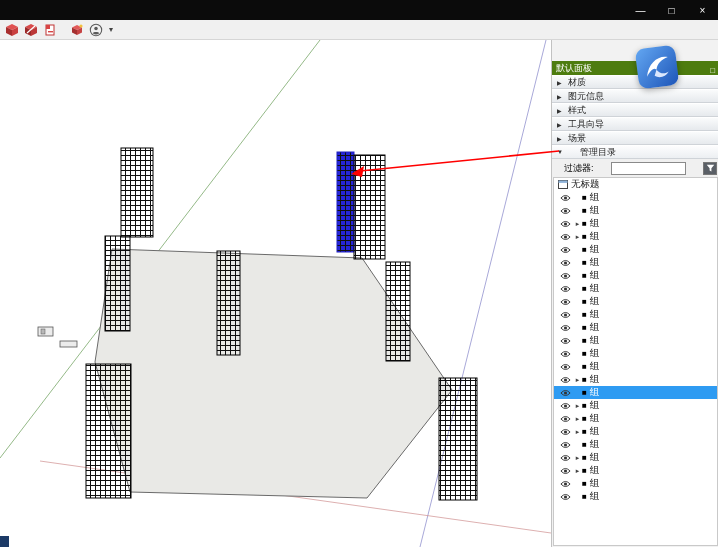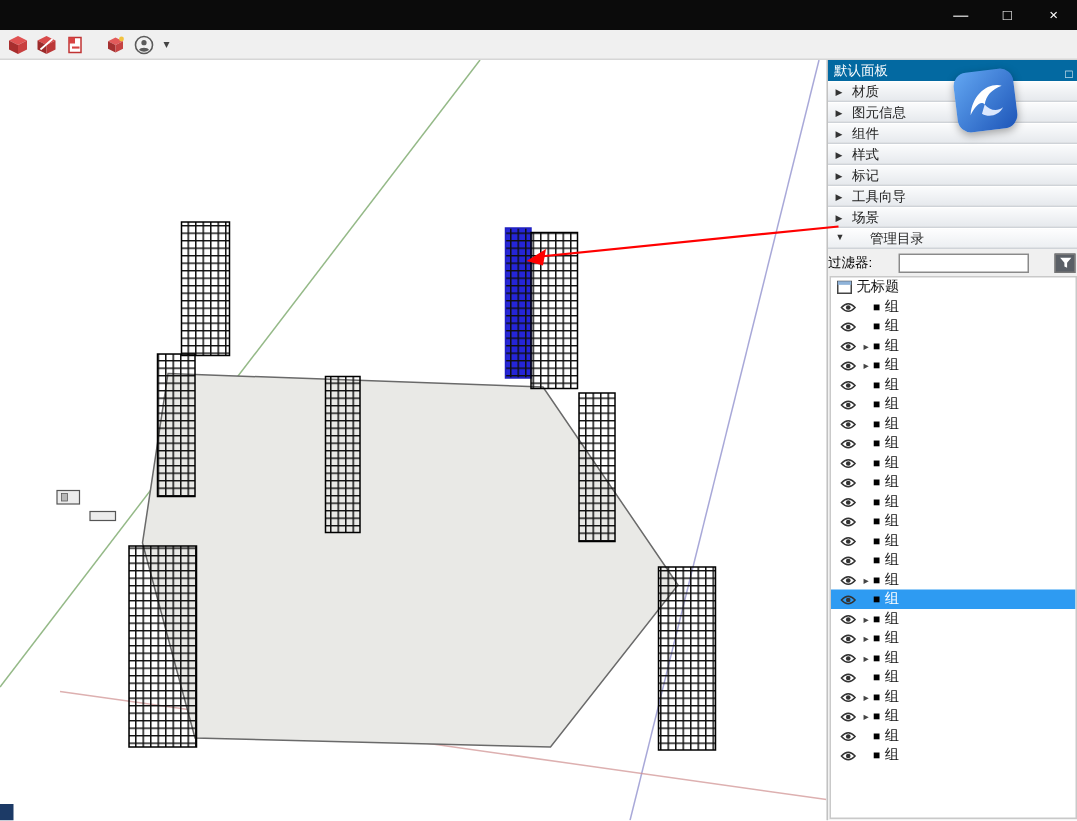--- a/index.html
+++ b/index.html
@@ -19,29 +19,29 @@
   .tb-caret { font-size:8px; color:#444; padding:0 2px; }
   
   .viewport { position:absolute; left:0; top:40px; width:551px; height:507px; background:#ffffff; }
   .viewport svg.scene { position:absolute; inset:0; }
   .corner-block { position:absolute; left:0; bottom:0; width:9px; height:11px; background:#1c3a66; }
   
   svg.overlay { position:absolute; inset:0; width:718px; height:547px; z-index:30; pointer-events:none; }
   
   .panel { position:absolute; left:551px; top:40px; width:167px; height:507px; background:#f2f2f2;
            border-left:1px solid #c2c2c2; display:flex; flex-direction:column; z-index:5; }
-  .panel-header { height:14px; background:#0369a1; color:#fff; font-size:9px; display:flex; align-items:flex-end;
-                  justify-content:space-between; padding:0 4px; flex:0 0 auto; }
+  .panel-header { height:14px; background:#4d7c0f; color:#fff; font-size:9px; display:flex; align-items:flex-end;
+                  justify-content:space-between; padding:0 4px; flex:0 0 auto;margin-top:21px; }
   .panel-pin { font-size:8px; color:#fff; }
   .section { height:12px; font-size:9px; color:#222; display:flex; align-items:center; gap:4px; padding-left:5px;
              background:linear-gradient(#fafbfc,#e6e9ed); border-bottom:1px solid #cfd3d8; border-top:1px solid #fff;
              flex:0 0 auto; cursor:default; }
   .tri { font-size:6px; color:#333; width:7px; }
   .section.expanded { background:linear-gradient(#fdfdfe,#eceff2);gap:16px; }
-  .filter-row { height:16px; display:flex; align-items:center; gap:17px; padding:1px 2px 1px 0; font-size:9px;
+  .filter-row { height:16px; display:flex; align-items:center; gap:17px; padding:1px 2px 1px 12px; font-size:9px;
                 background:#f0f0f0; flex:0 0 auto; }
   .filter-row input { flex:1; height:11px; font-size:9px; border:1px solid #8a8a8a; padding:0 2px; background:#fff; min-width:0; }
   .filter-btn { width:14px; height:13px; border:1px solid #777; background:#5a5f66; display:flex; align-items:center;
                 justify-content:center; padding:0; }
   .filter-btn svg { width:9px; height:9px; }
   .tree { flex:1; background:#fff; border:1px solid #c9c9c9; margin:0 1px 1px 1px; overflow:hidden; }
   .tree-root { height:13px; display:flex; align-items:center; gap:3px; padding-left:4px; font-size:9.5px; color:#111; }
   .tree-root svg { width:10px; height:9px; }
   .tree-row { height:13px; display:flex; align-items:center; padding-left:6px; font-size:9.5px; color:#111; cursor:default; }
   .tree-row .eye { width:13px; display:flex; align-items:center; }
@@ -167,29 +167,21 @@
       <div class="section">
         <span class="tri">▶</span>
         <span>材质</span>
       </div>
       <div class="section">
         <span class="tri">▶</span>
         <span>图元信息</span>
       </div>
       <div class="section">
         <span class="tri">▶</span>
-        <span>组件</span>
-      </div>
-      <div class="section">
-        <span class="tri">▶</span>
         <span>样式</span>
-      </div>
-      <div class="section">
-        <span class="tri">▶</span>
-        <span>标记</span>
       </div>
       <div class="section">
         <span class="tri">▶</span>
         <span>工具向导</span>
       </div>
       <div class="section">
         <span class="tri">▶</span>
         <span>场景</span>
       </div>
     </div>

